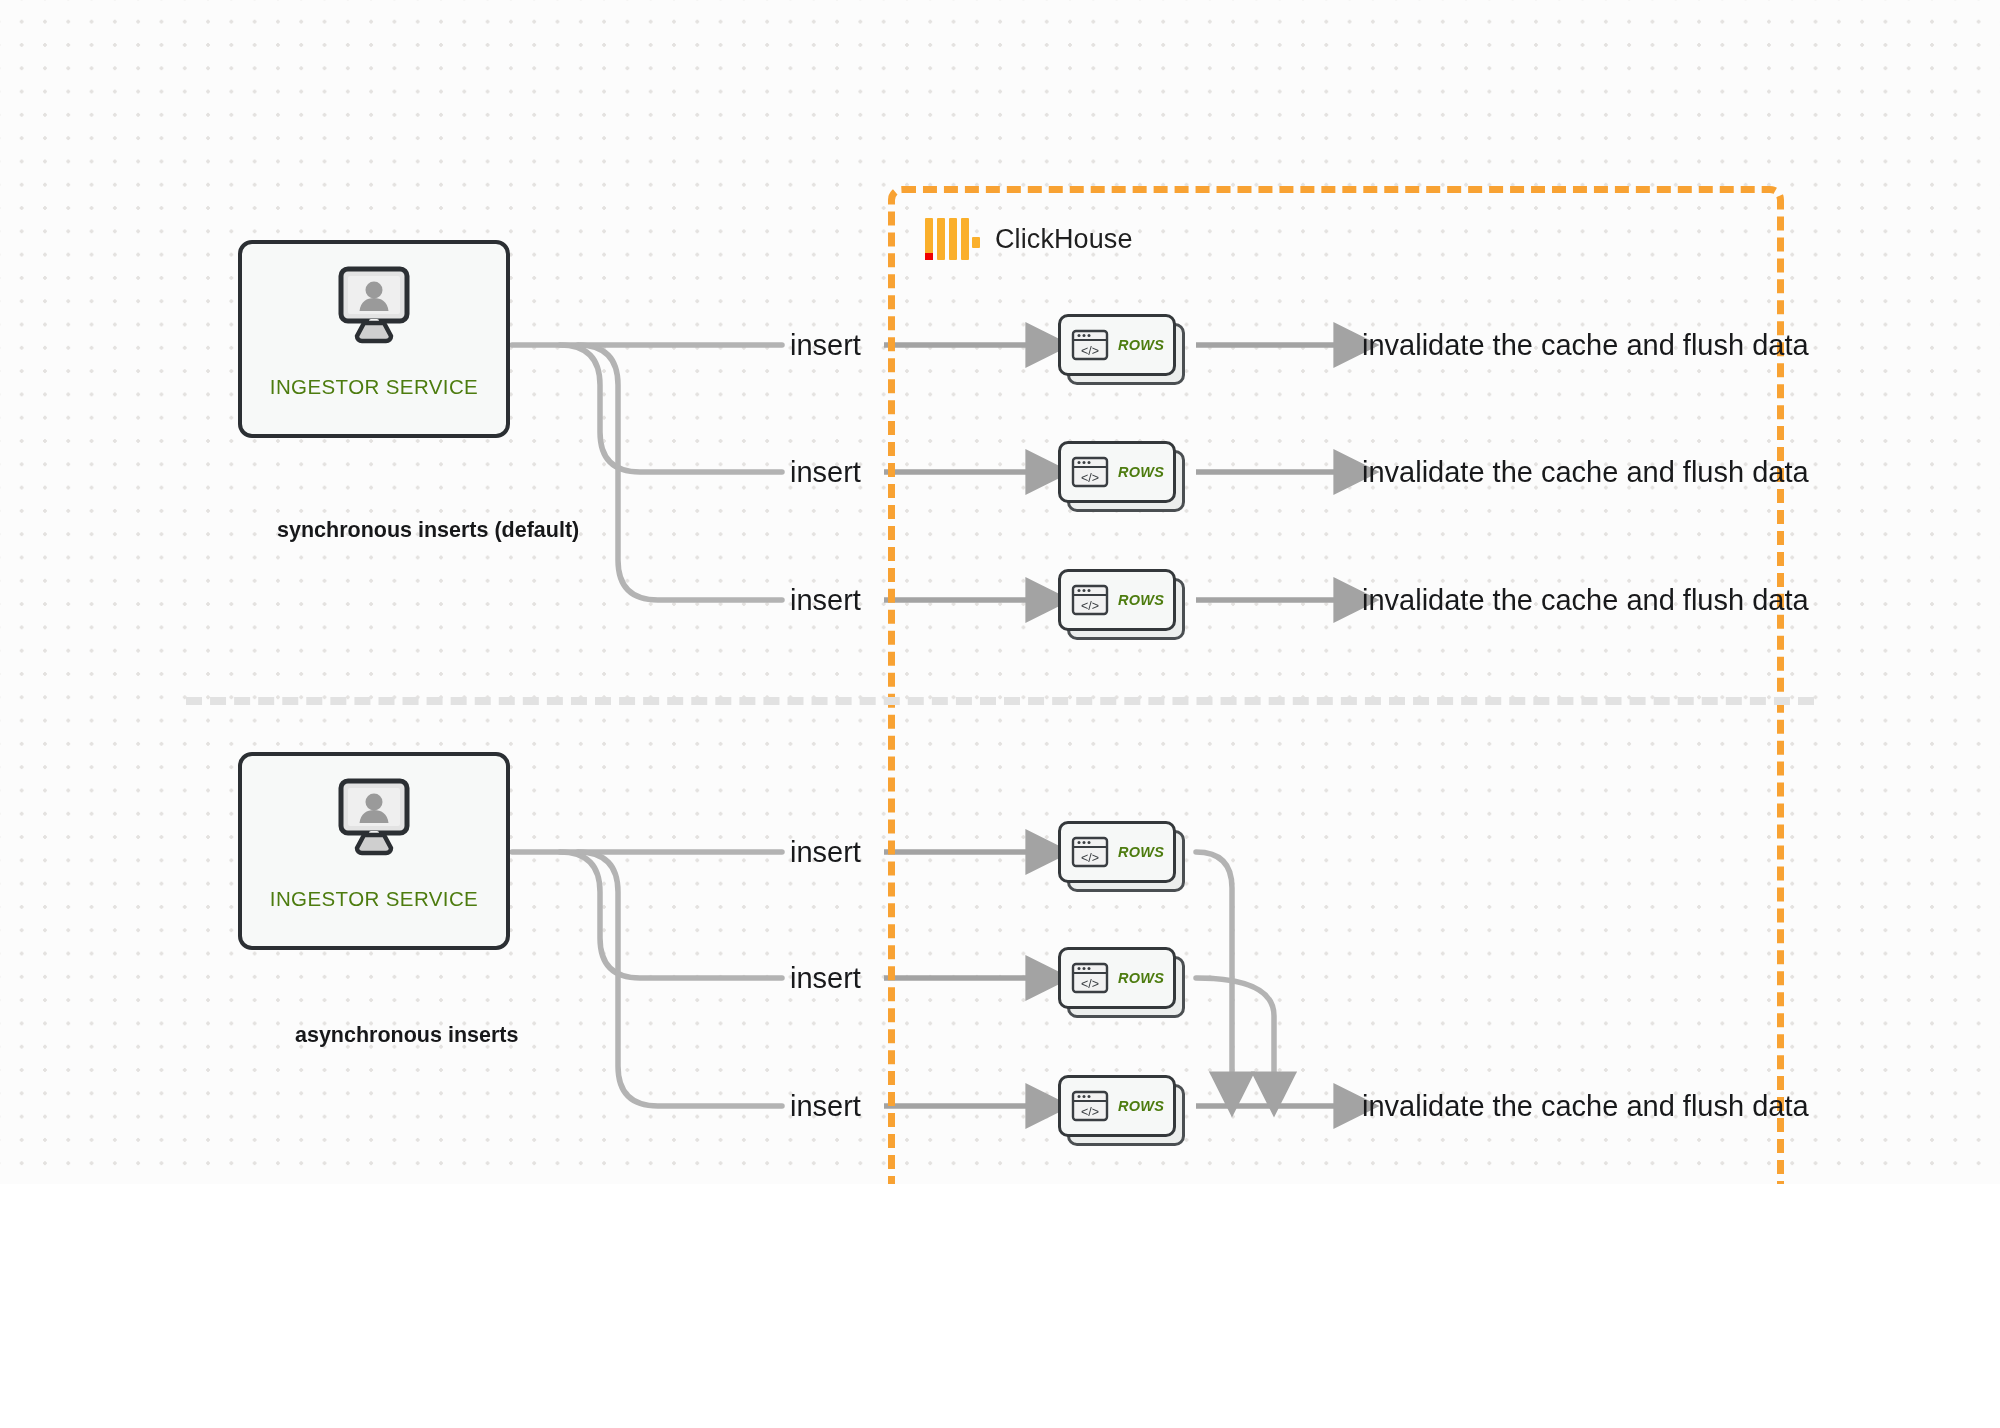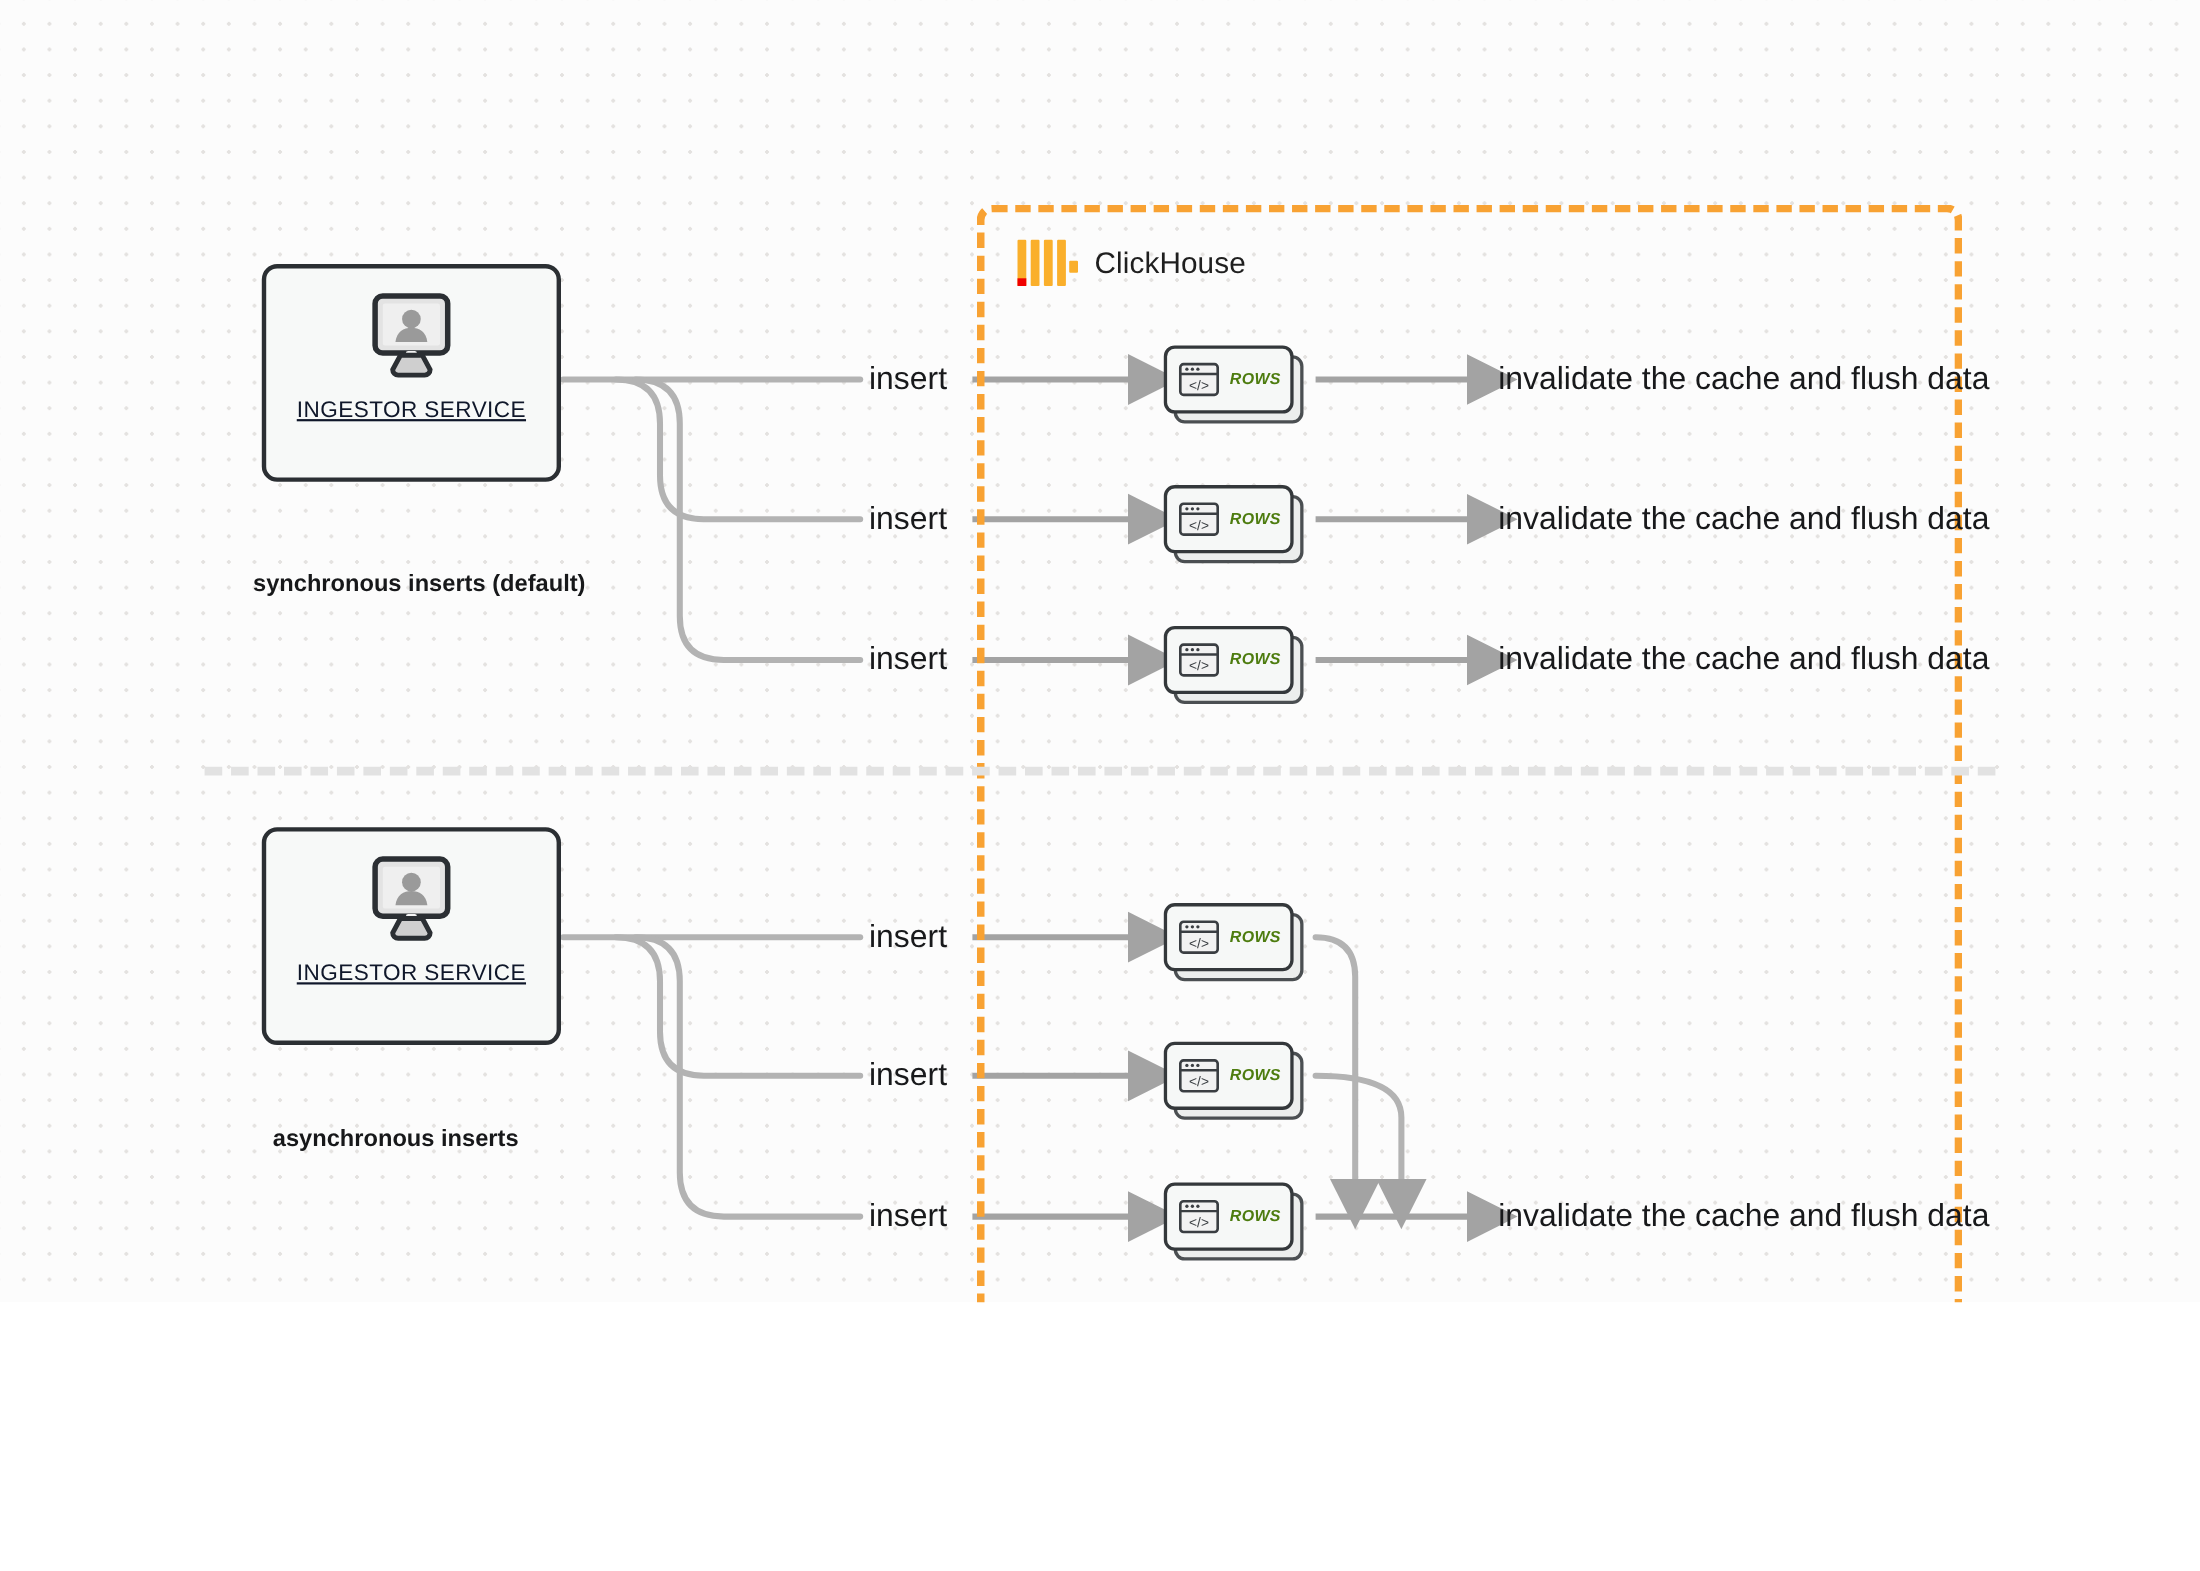--- a/index.html
+++ b/index.html
@@ -103,35 +103,35 @@
     flex-direction: column;
     align-items: center;
     justify-content: flex-start;
     padding-top: 22px;
   }
   .service-box.sync  { left: 238px; top: 240px; }
   .service-box.async { left: 238px; top: 752px; }
 
   .monitor { width: 98px; height: 86px; position: relative; }
   .service-label {
-    margin-top: 9px;
+    margin-top: 23px;
     font-size: 20.5px;
-    color: #0f172a;
+    color: #4d7c0f;
     letter-spacing: .4px;
     white-space: nowrap;
-    text-decoration: underline;
   }
 
   
   .section-caption {
     position: absolute;
     font-size: 21.5px;
     font-weight: bold;
     color: #17181a;
     white-space: nowrap;
+    margin-left: 47px;
   }
   .section-caption.sync  { left: 230px; top: 518px; }
   .section-caption.async { left: 248px; top: 1023px; }
 
   
   .rows-card {
     position: absolute;
     width: 118px;
     height: 62px;
   }

